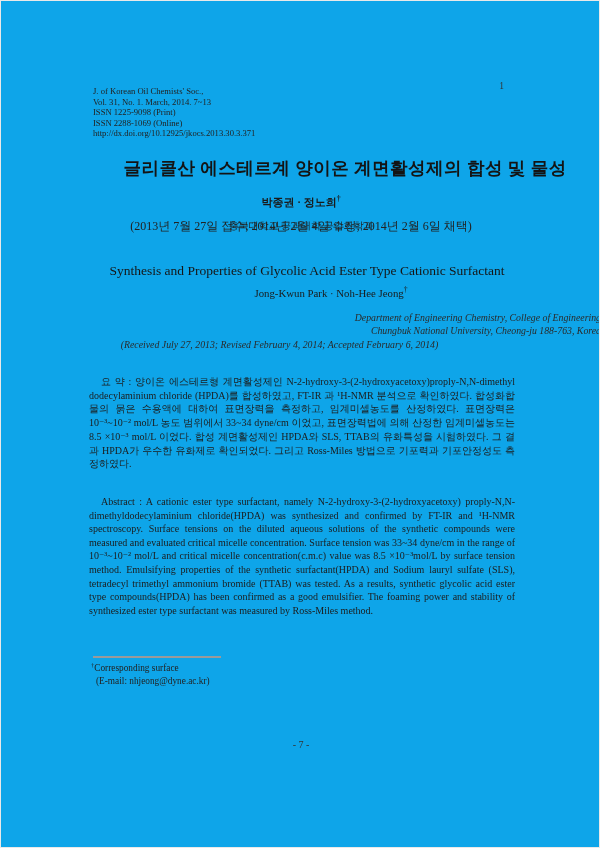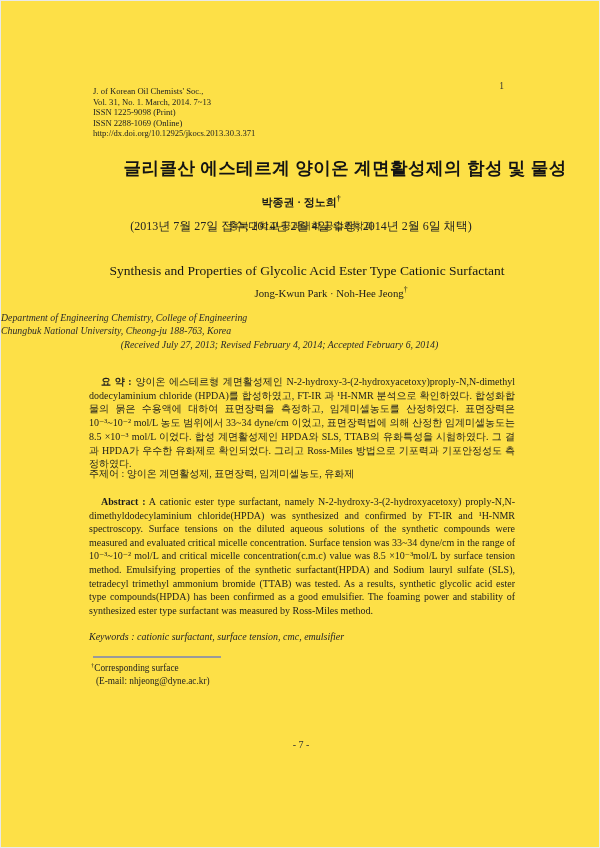--- a/index.html
+++ b/index.html
@@ -1,20 +1,20 @@
 <!DOCTYPE html>
 <html><head>
 <meta charset="utf-8">
 <style>
   html,body{margin:0;padding:0;background:#f6f6f6;}
   .page{
     position:relative;
     width:600px;height:848px;
     margin:0 auto;
-    background:#fde047;
+    background:#0ea5e9;
     border:1px solid #e9e9e9;
     box-sizing:border-box;
     font-family:"Liberation Serif","DejaVu Serif",serif;
     color:#1c1c1c;
     overflow:hidden;
   }
   .abs{position:absolute;}
   .journal-header{
     left:92px;top:85px;width:300px;
     font-size:8.6px;line-height:10.6px;
@@ -48,35 +48,35 @@
   .title-en{
     left:0;top:256px;width:600px;
     text-align:center;font-size:13.5px;color:#161616;
   }
   .authors-en{
     left:0;top:286px;width:600px;
     text-align:center;font-size:10.8px;color:#1a1a1a;padding-left:30px;
   }
   .affil-en{
     left:0;top:310px;width:600px;
-    text-align:left;font-style:italic;
+    text-align:right;font-style:italic;
     font-size:9.8px;line-height:13.2px;color:#2a2a2a;
   }
   .dates-en{
     left:0;top:338px;width:557px;
     text-align:center;font-style:italic;
     font-size:9.8px;color:#2a2a2a;
   }
   .abstract-ko{
     left:88px;top:374px;width:426px;
     font-size:10px;line-height:13.7px;
     text-align:justify;text-indent:12px;
     color:#1c1c1c;
   }
-  .abstract-ko b, .abstract-en b{font-weight:bold;}
+  .abstract-ko b, .abstract-en b{font-weight:normal;}
   .keywords-ko{
     left:88px;top:466px;width:426px;
     font-size:10px;color:#1c1c1c;
   }
   .abstract-en{
     left:88px;top:494px;width:426px;
     font-size:10px;line-height:13.6px;
     text-align:justify;text-indent:12px;
     color:#1c1c1c;
   }
@@ -128,25 +128,23 @@
 
   <div class="abs affil-en">
     <div>Department of Engineering Chemistry, College of Engineering</div>
     <div>Chungbuk National University, Cheong-ju 188-763, Korea</div>
   </div>
 
   <div class="abs dates-en">(Received July 27, 2013; Revised February 4, 2014; Accepted February 6, 2014)</div>
 
   <p class="abs abstract-ko" style="margin:0;"><b>요 약 :</b><span> 양이온 에스테르형 계면활성제인 N-2-hydroxy-3-(2-hydroxyacetoxy)proply-N,N-dimethyl dodecylaminium chloride (HPDA)를 합성하였고, FT-IR 과 ¹H-NMR 분석으로 확인하였다. 합성화합물의 묽은 수용액에 대하여 표면장력을 측정하고, 임계미셀농도를 산정하였다. 표면장력은 10⁻³~10⁻² mol/L 농도 범위에서 33~34 dyne/cm 이었고, 표면장력법에 의해 산정한 임계미셀농도는 8.5 ×10⁻³ mol/L 이었다. 합성 계면활성제인 HPDA와 SLS, TTAB의 유화특성을 시험하였다. 그 결과 HPDA가 우수한 유화제로 확인되었다. 그리고 Ross-Miles 방법으로 기포력과 기포안정성도 측정하였다.</span></p>
 
-  <div class="abs keywords-ko"><span>주제어 :</span><span> 양이온 계면활성제, 표면장력, 임계미셀농도, 유화제</span></div>
 
   <p class="abs abstract-en" style="margin:0;"><b>Abstract :</b><span> A cationic ester type surfactant, namely N-2-hydroxy-3-(2-hydroxyacetoxy) proply-N,N-dimethyldodecylaminium chloride(HPDA) was synthesized and confirmed by FT-IR and ¹H-NMR spectroscopy. Surface tensions on the diluted aqueous solutions of the synthetic compounds were measured and evaluated critical micelle concentration. Surface tension was 33~34 dyne/cm in the range of 10⁻³~10⁻² mol/L and critical micelle concentration(c.m.c) value was 8.5 ×10⁻³mol/L by surface tension method. Emulsifying properties of the synthetic surfactant(HPDA) and Sodium lauryl sulfate (SLS), tetradecyl trimethyl ammonium bromide (TTAB) was tested. As a results, synthetic glycolic acid ester type compounds(HPDA) has been confirmed as a good emulsifier. The foaming power and stability of synthesized ester type surfactant was measured by Ross-Miles method.</span></p>
 
-  <div class="abs keywords-en"><span>Keywords :</span><span> cationic surfactant, surface tension, cmc, emulsifier</span></div>
 
   <div class="abs footnote-rule"></div>
 
   <div class="abs footnote">
     <div><sup>†</sup><span>Corresponding surface</span></div>
     <div class="indent">(E-mail: nhjeong@dyne.ac.kr)</div>
   </div>
 
   <div class="abs pageno-bottom">- 7 -</div>
 

